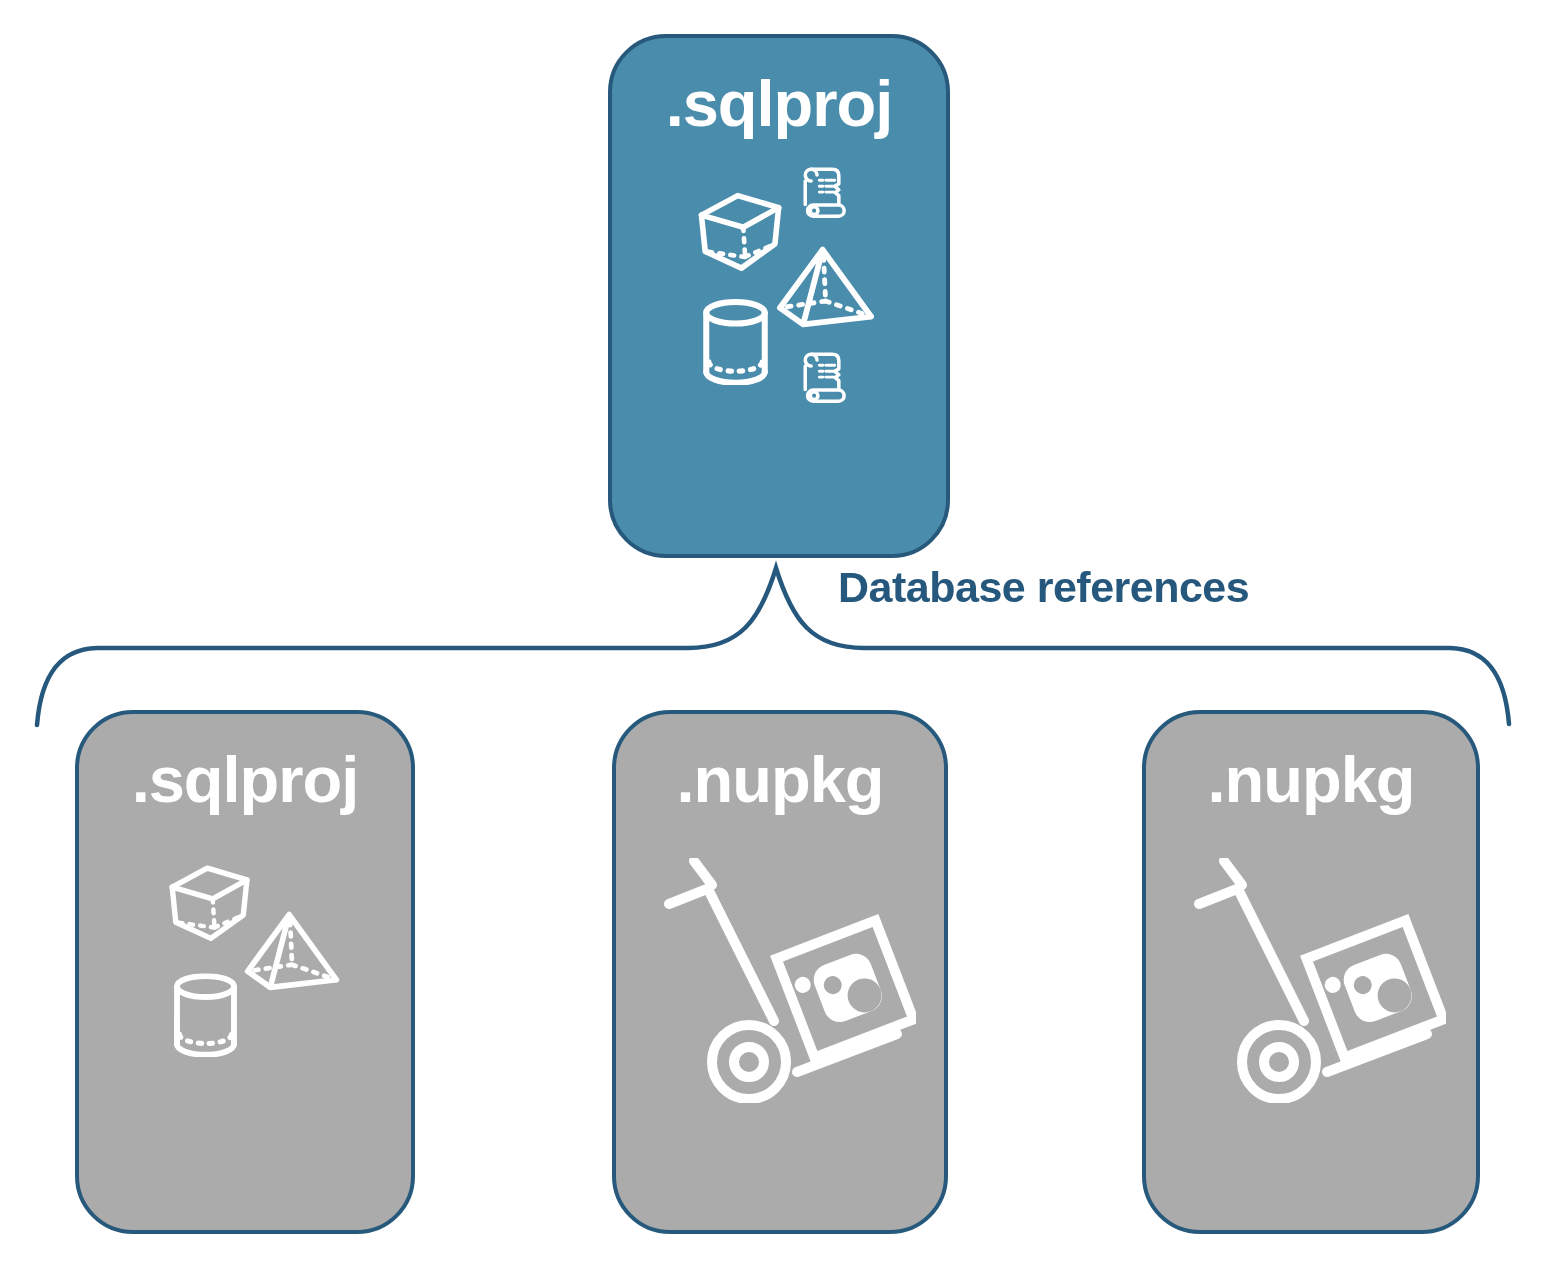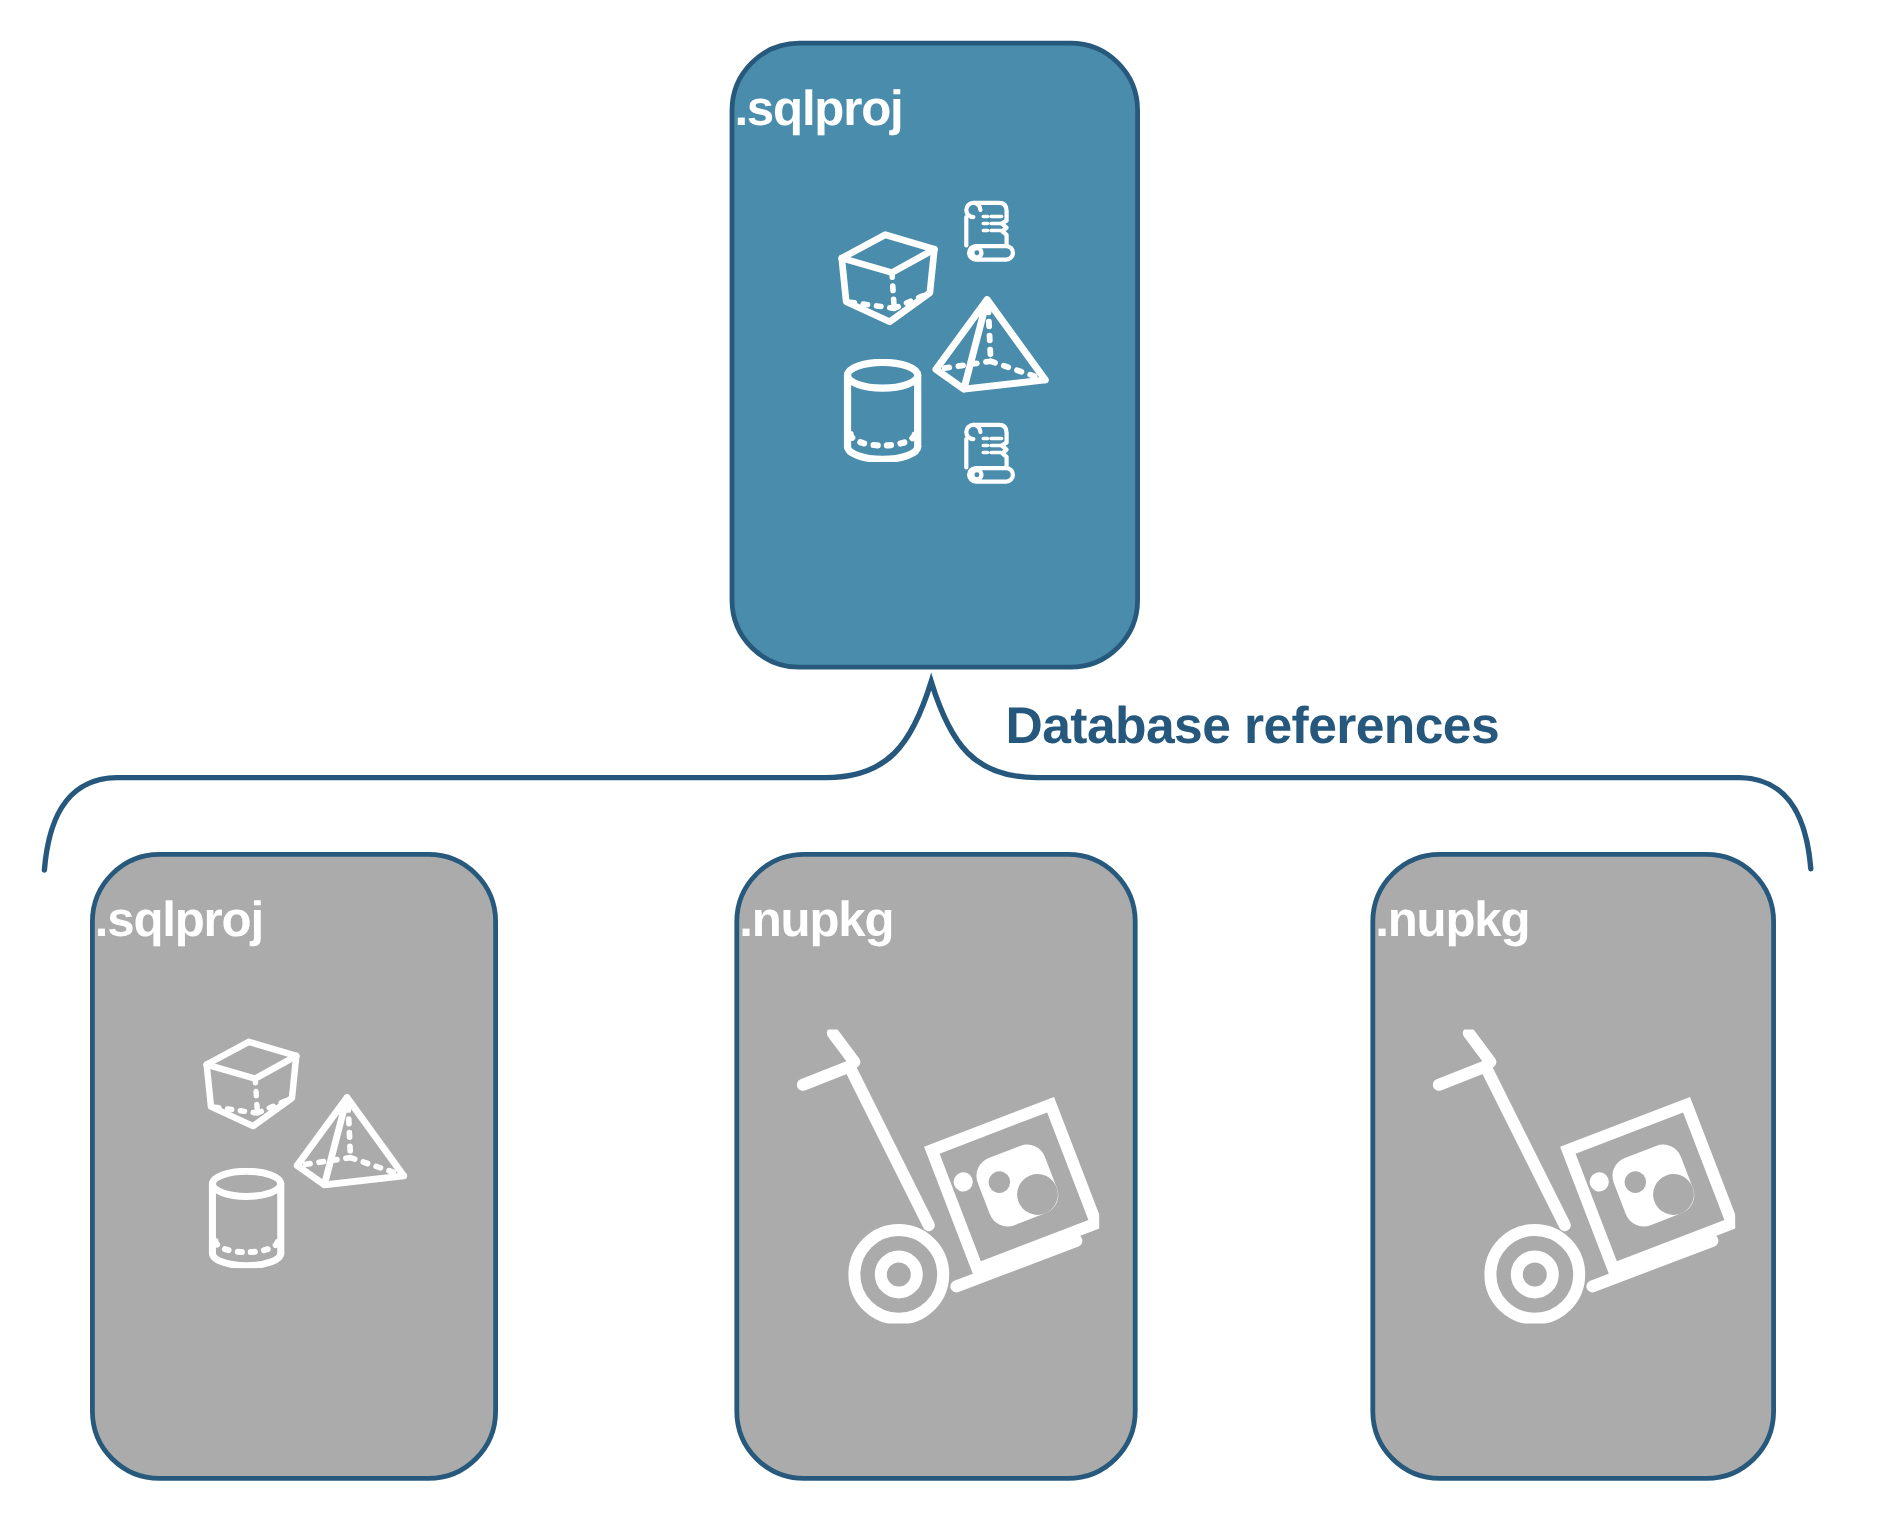--- a/index.html
+++ b/index.html
@@ -3,25 +3,25 @@
 <meta charset="utf-8">
 <style>
   html,body{margin:0;padding:0;background:#ffffff;}
   .canvas{position:relative;width:1566px;height:1274px;background:#ffffff;overflow:hidden;
           font-family:"Liberation Sans",sans-serif;}
   .box{position:absolute;box-sizing:border-box;border:4px solid #27597c;border-radius:58px;}
   .box-root{left:608px;top:34px;width:342px;height:524px;background:#4a8cab;}
   .box-left{left:75px;top:710px;width:340px;height:524px;background:#ababab;}
   .box-mid{left:612px;top:710px;width:336px;height:524px;background:#ababab;}
   .box-right{left:1142px;top:710px;width:338px;height:524px;background:#ababab;}
-  .box-title{margin-top:30px;color:#ffffff;font-size:41px;font-weight:700;
+  .box-title{margin-top:30px;text-align:center;color:#ffffff;font-size:65px;font-weight:700;
              letter-spacing:-1px;line-height:1.1;}
   .icon{position:absolute;display:block;}
   .brace-layer{position:absolute;left:0;top:0;width:1566px;height:1274px;pointer-events:none;}
-  .connector-label{position:absolute;left:838px;top:581px;width:470px;
+  .connector-label{position:absolute;left:838px;top:563px;width:470px;
                    color:#26587d;font-size:43px;font-weight:700;letter-spacing:-0.5px;
                    white-space:nowrap;}
   
   .r-scroll1{left:185px;top:127px;width:53px;height:56px;}
   .r-cube{left:82px;top:149px;width:93px;height:86px;}
   .r-pyramid{left:161px;top:203px;width:105px;height:92px;}
   .r-cylinder{left:89px;top:261px;width:69px;height:86px;}
   .r-scroll2{left:185px;top:312px;width:53px;height:56px;}
   
   .c-cube{left:86px;top:146px;width:90px;height:83px;}

